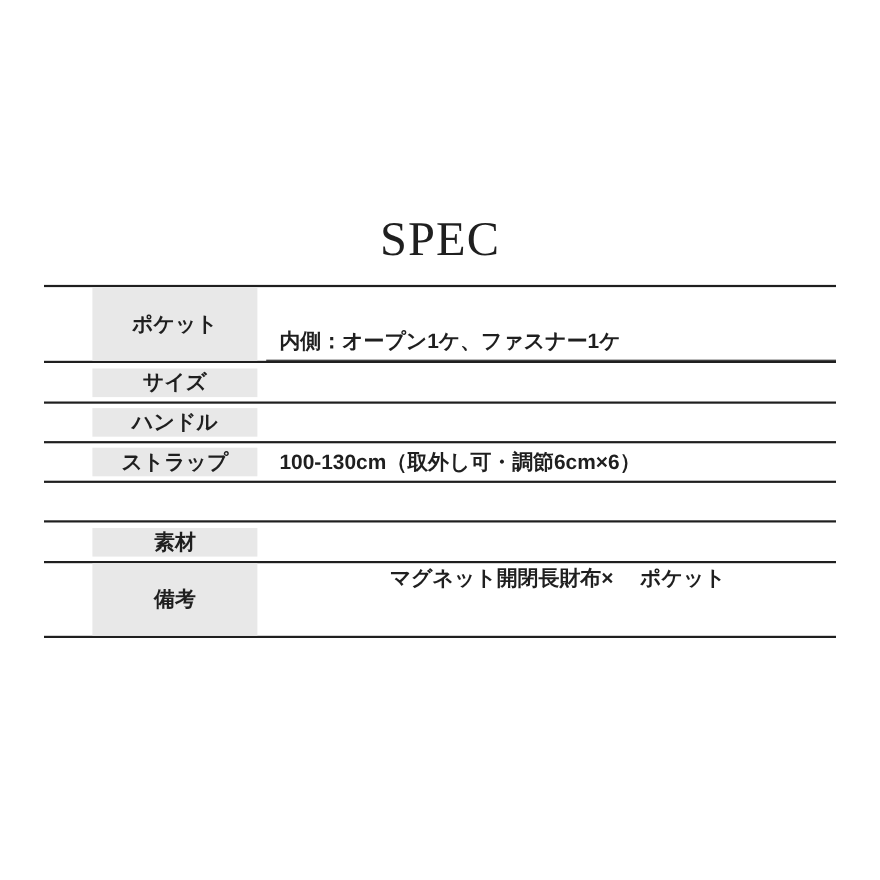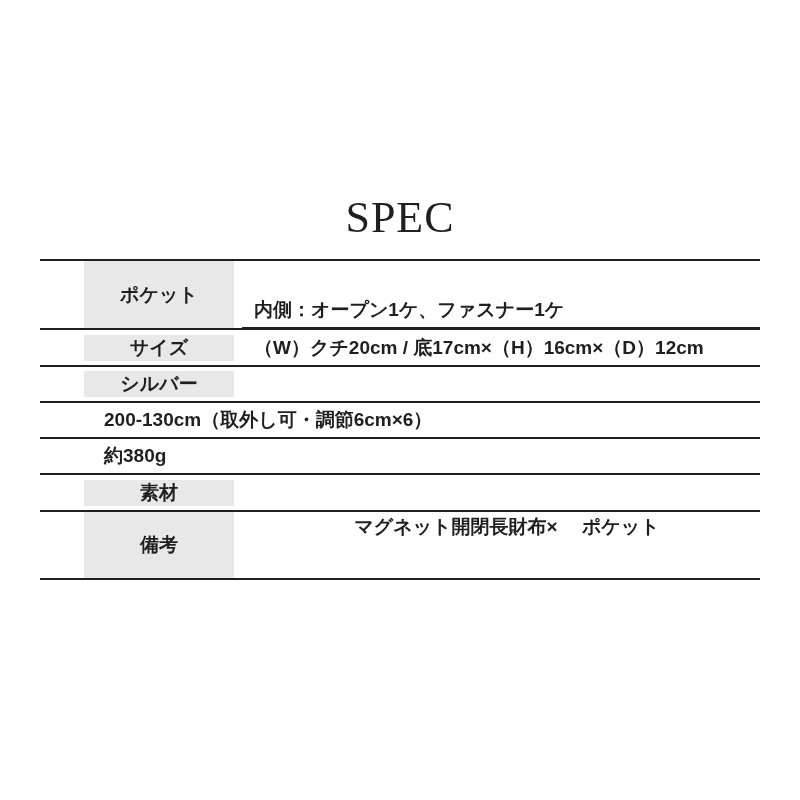--- a/index.html
+++ b/index.html
@@ -110,41 +110,38 @@
         <div class="subrow with-divider">
           <span>内側：オープン1ケ、ファスナー1ケ</span>
         </div>
       </div>
     </div>
 
     <div class="row h-std" style="height:35px">
       <div class="hcell">
         <span>サイズ</span>
       </div>
-      <div class="vcell">
-        <span>（W）クチ20cm / 底17cm×（H）16cm×（D）12cm</span>
+    </div>
+
+    <div class="row h-std">
+      <div class="hcell">
+        <span>ハンドル</span>
       </div>
     </div>
 
     <div class="row h-std">
       <div class="hcell">
-        <span>シルバー</span>
+        <span>ストラップ</span>
+      </div>
+      <div class="vcell">
+        <span>100-130cm（取外し可・調節6cm×6）</span>
       </div>
     </div>
 
     <div class="row h-std">
-      <div class="vcell">
-        <span>200-130cm（取外し可・調節6cm×6）</span>
-      </div>
-    </div>
-
-    <div class="row h-std">
-      <div class="vcell">
-        <span>約380g</span>
-      </div>
     </div>
 
     <div class="row h-std" style="height:35px">
       <div class="hcell">
         <span>素材</span>
       </div>
     </div>
 
     <div class="row h-notes">
       <div class="hcell">

